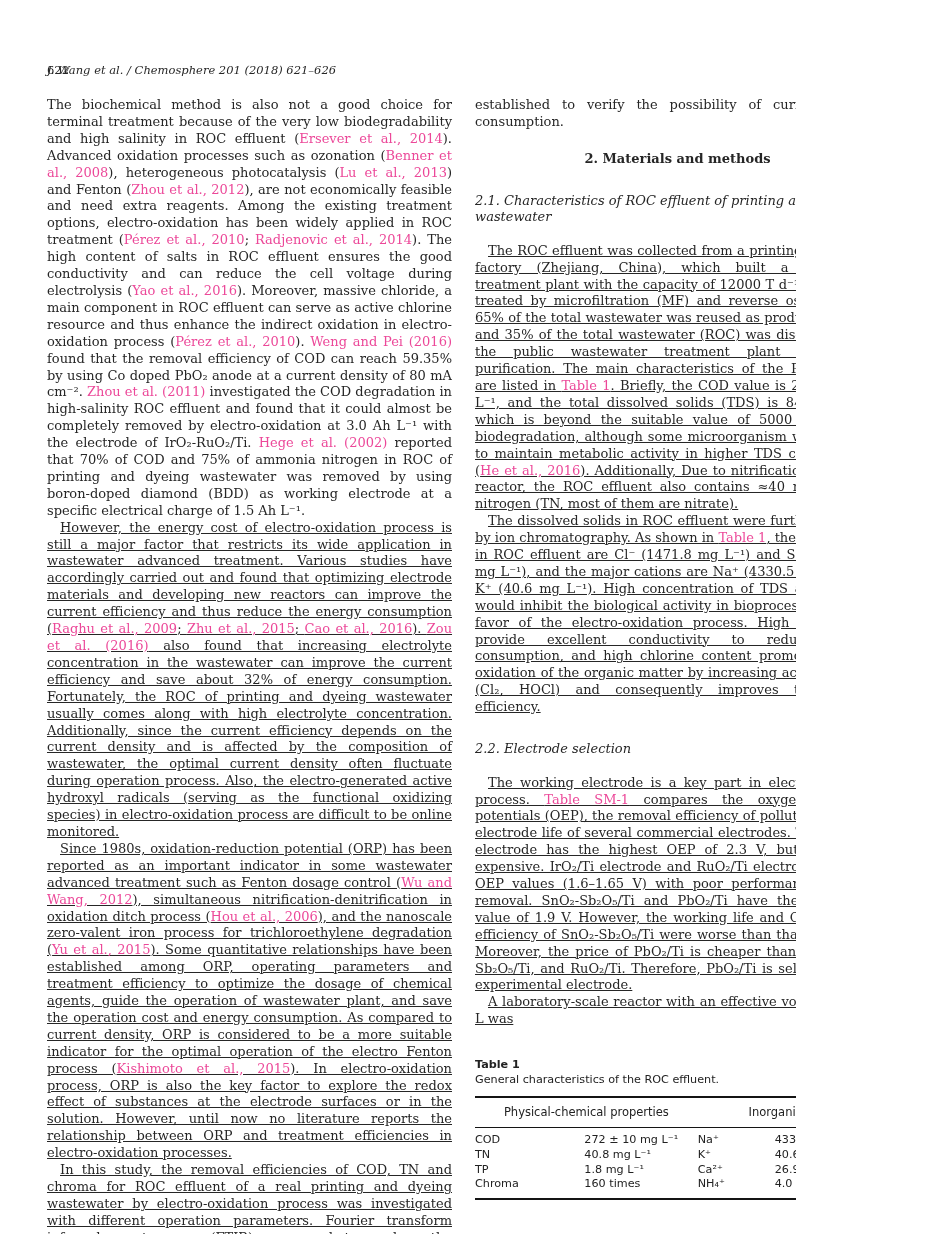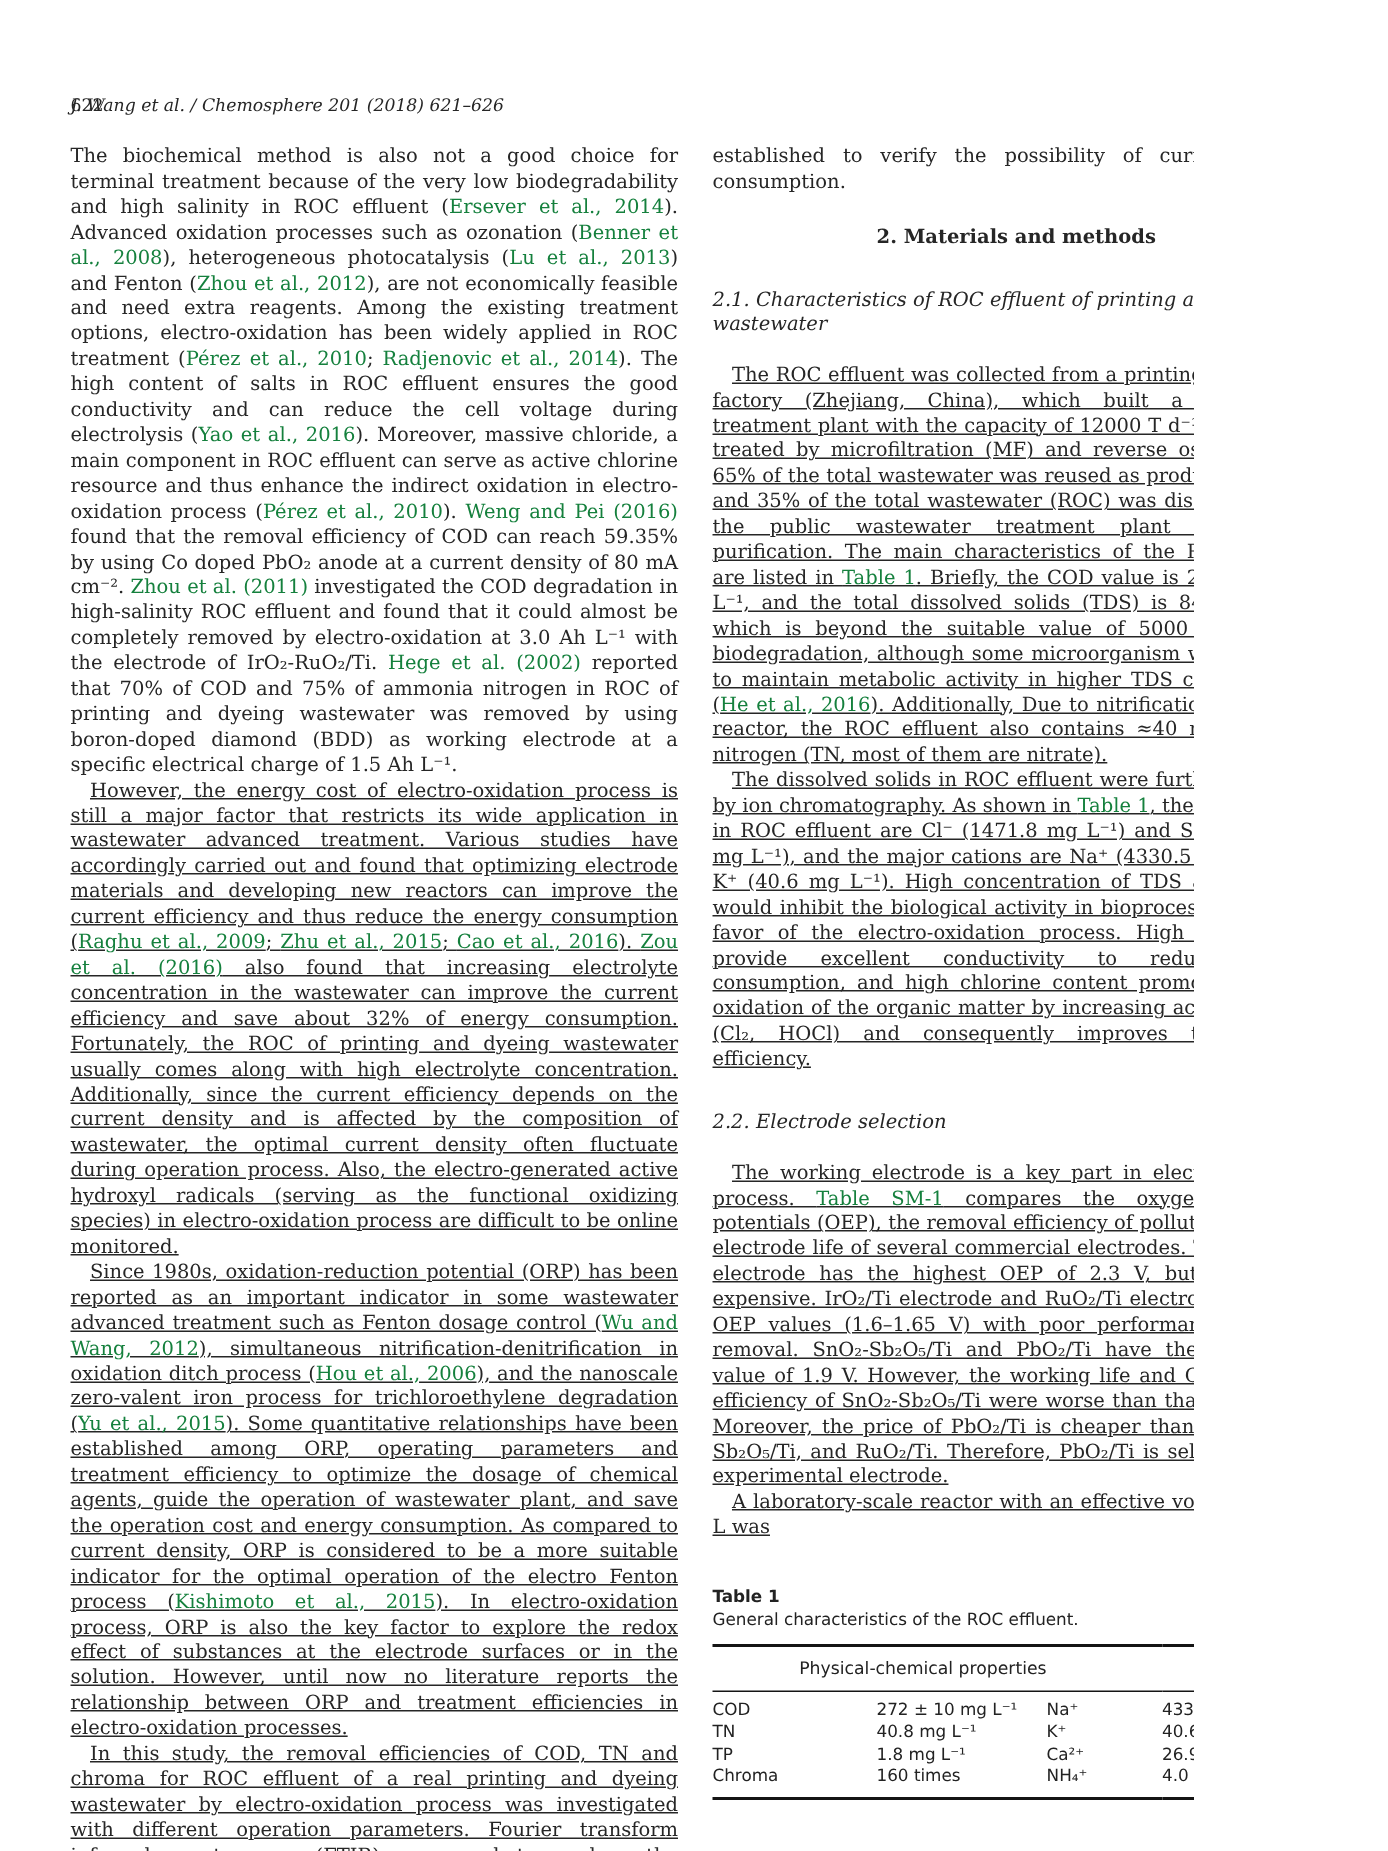--- a/index.html
+++ b/index.html
@@ -8,27 +8,27 @@
   .running-header{position:absolute;top:63px;left:47px;right:46px;height:15px;font-size:11.5px;}
   .pagenum{position:absolute;left:0;top:0;}
   .runhead{position:absolute;left:0;right:0;top:0;text-align:left;font-style:italic;}
   .cols{position:absolute;top:97px;left:47px;width:833px;display:flex;gap:23px;}
   .col{width:405px;font-size:13px;line-height:16.9px;text-align:justify;
        -webkit-hyphens:auto;hyphens:auto;}
   .body-p{margin:0;}
   .body-p.indent{text-indent:13px;text-decoration:underline;}
   .sec-h{font-size:13px;font-weight:bold;font-style:normal;margin:20px 0 18px;text-align:center;}
   .subsec-h{font-size:13px;font-weight:normal;font-style:italic;margin:25px 0 17px;text-align:left;line-height:16.5px;}
-  .cite{color:#15803d;}
+  .cite{color:#ec4899;}
   .tablewrap{margin-top:30px;font-family:"DejaVu Sans",sans-serif;color:#222222;text-align:left;}
   .tcap{font-size:11.2px;line-height:14.5px;margin-bottom:9px;}
   .tlabel{font-weight:bold;display:block;}
   .tablewrap table{width:100%;border-collapse:collapse;font-size:11.2px;
                    border-top:2px solid #141414;border-bottom:2px solid #141414;table-layout:fixed;}
-  .tablewrap th{text-align:right;font-weight:normal;font-size:11.5px;padding:6px 0 6px;
+  .tablewrap th{text-align:center;font-weight:normal;font-size:11.5px;padding:6px 0 6px;
                 border-bottom:1px solid #141414;}
   .tablewrap td{padding:0;line-height:14.7px;vertical-align:top;font-size:11.2px;}
   .tablewrap tbody tr:first-child td{padding-top:5px;}
   .tablewrap tbody tr:last-child td{padding-bottom:6px;}
 </style>
 </head>
 <body>
 
 <div class="page">
   <div class="running-header">

